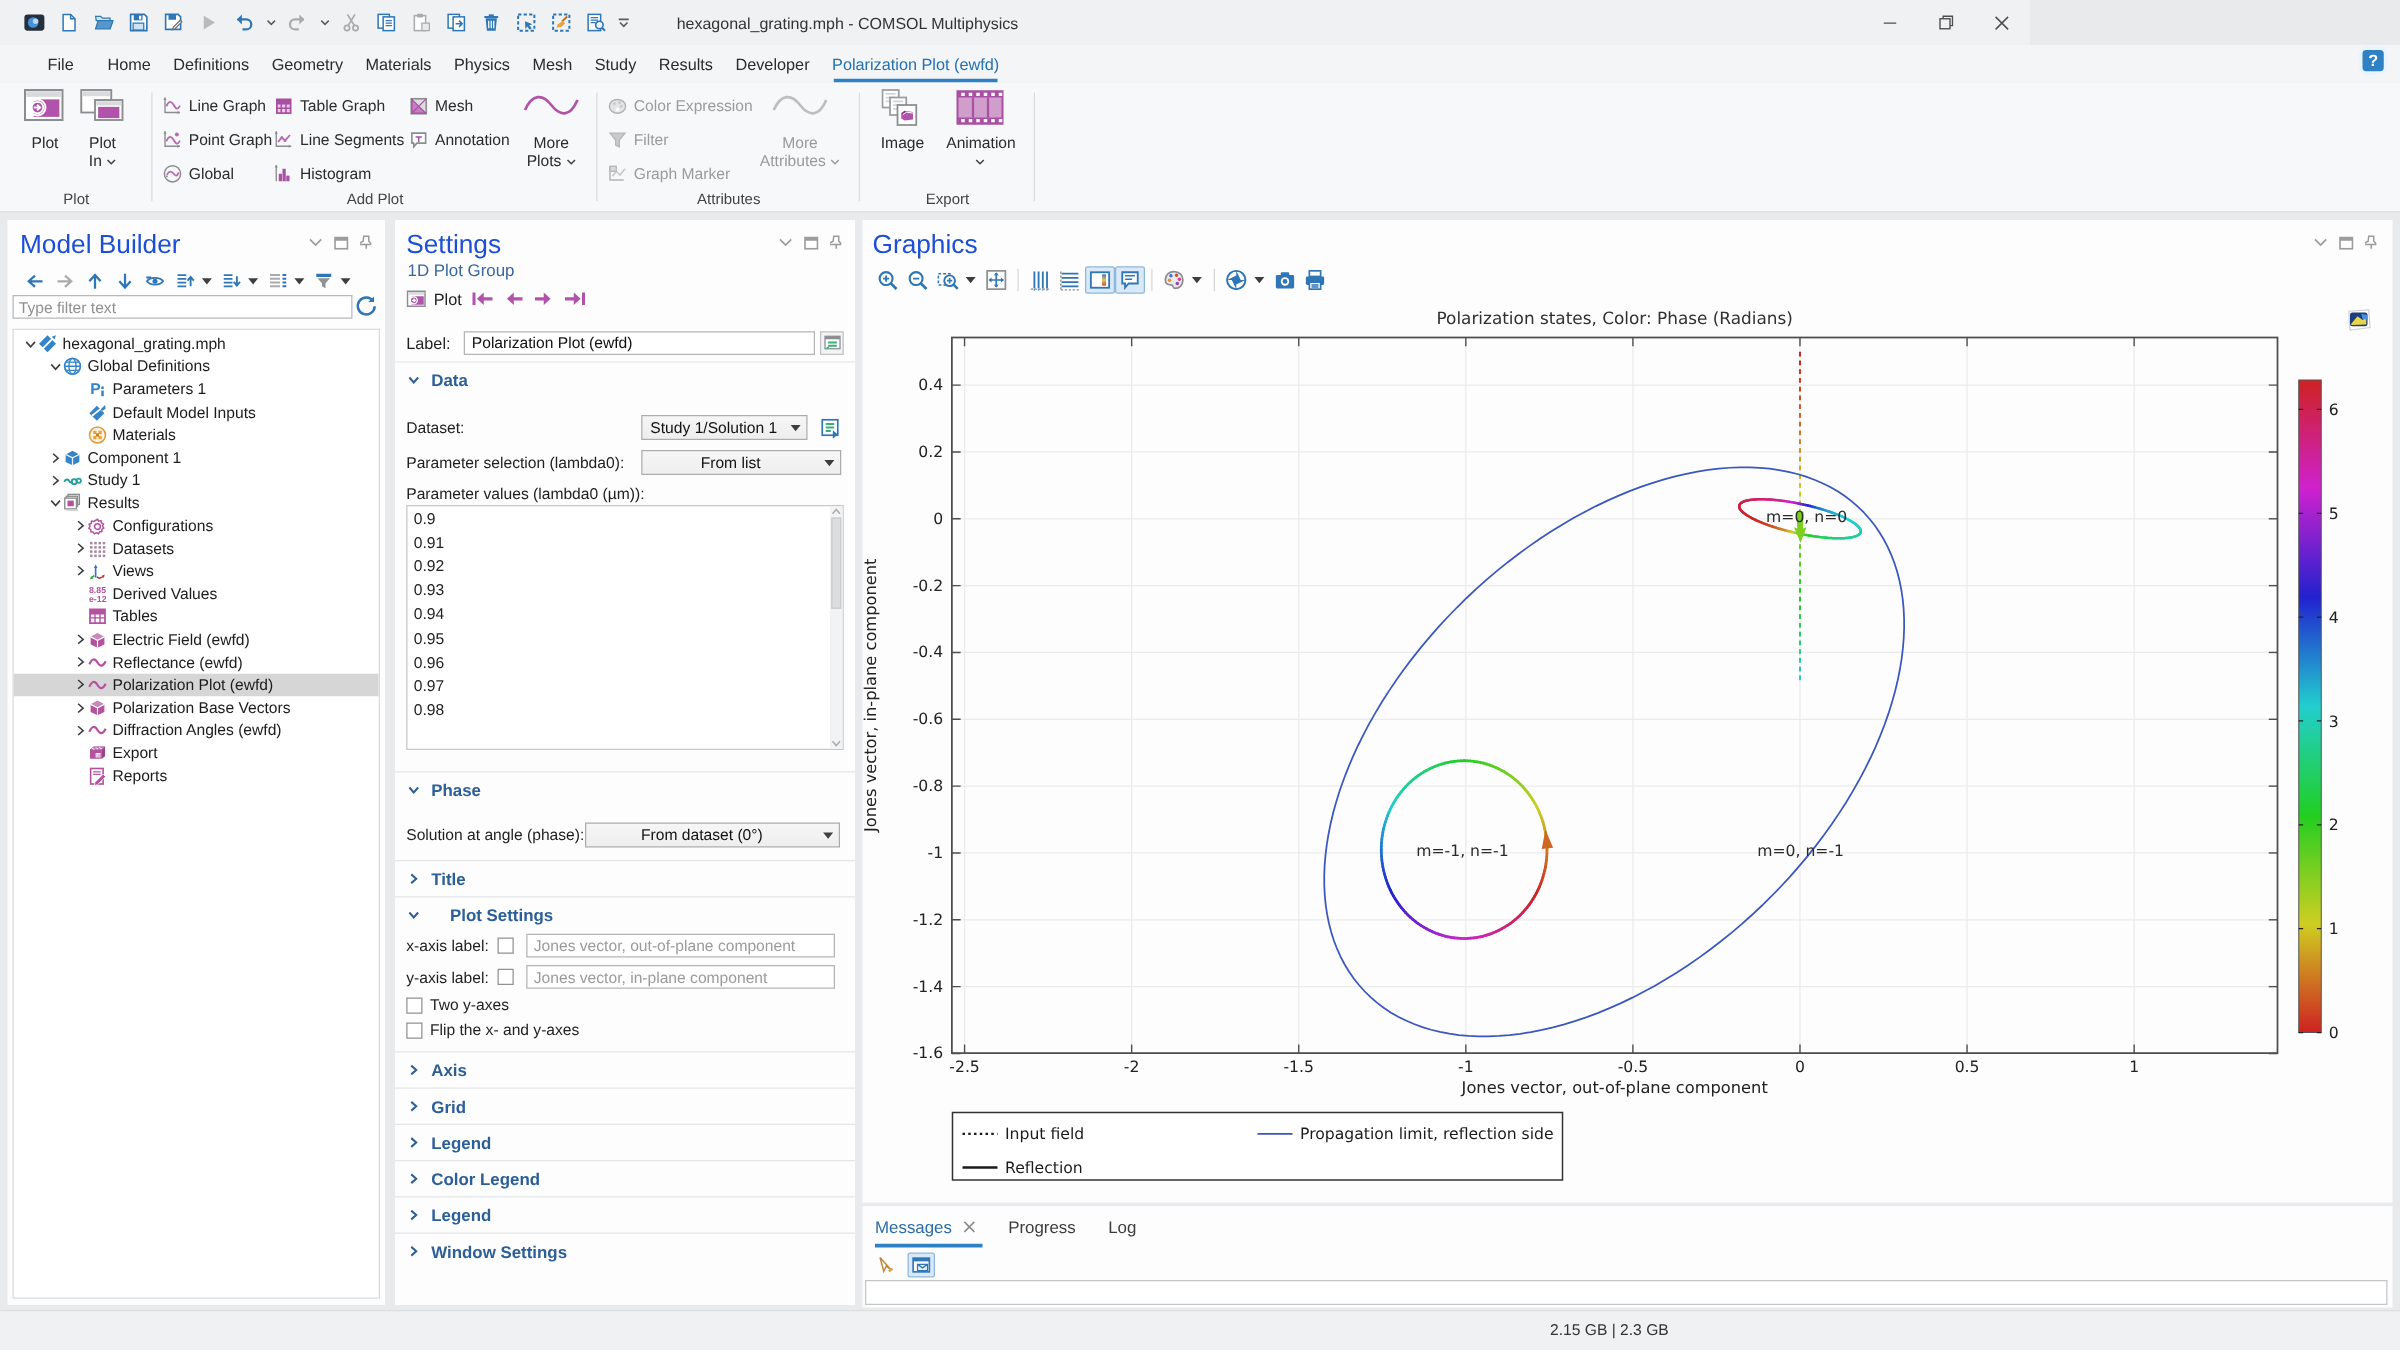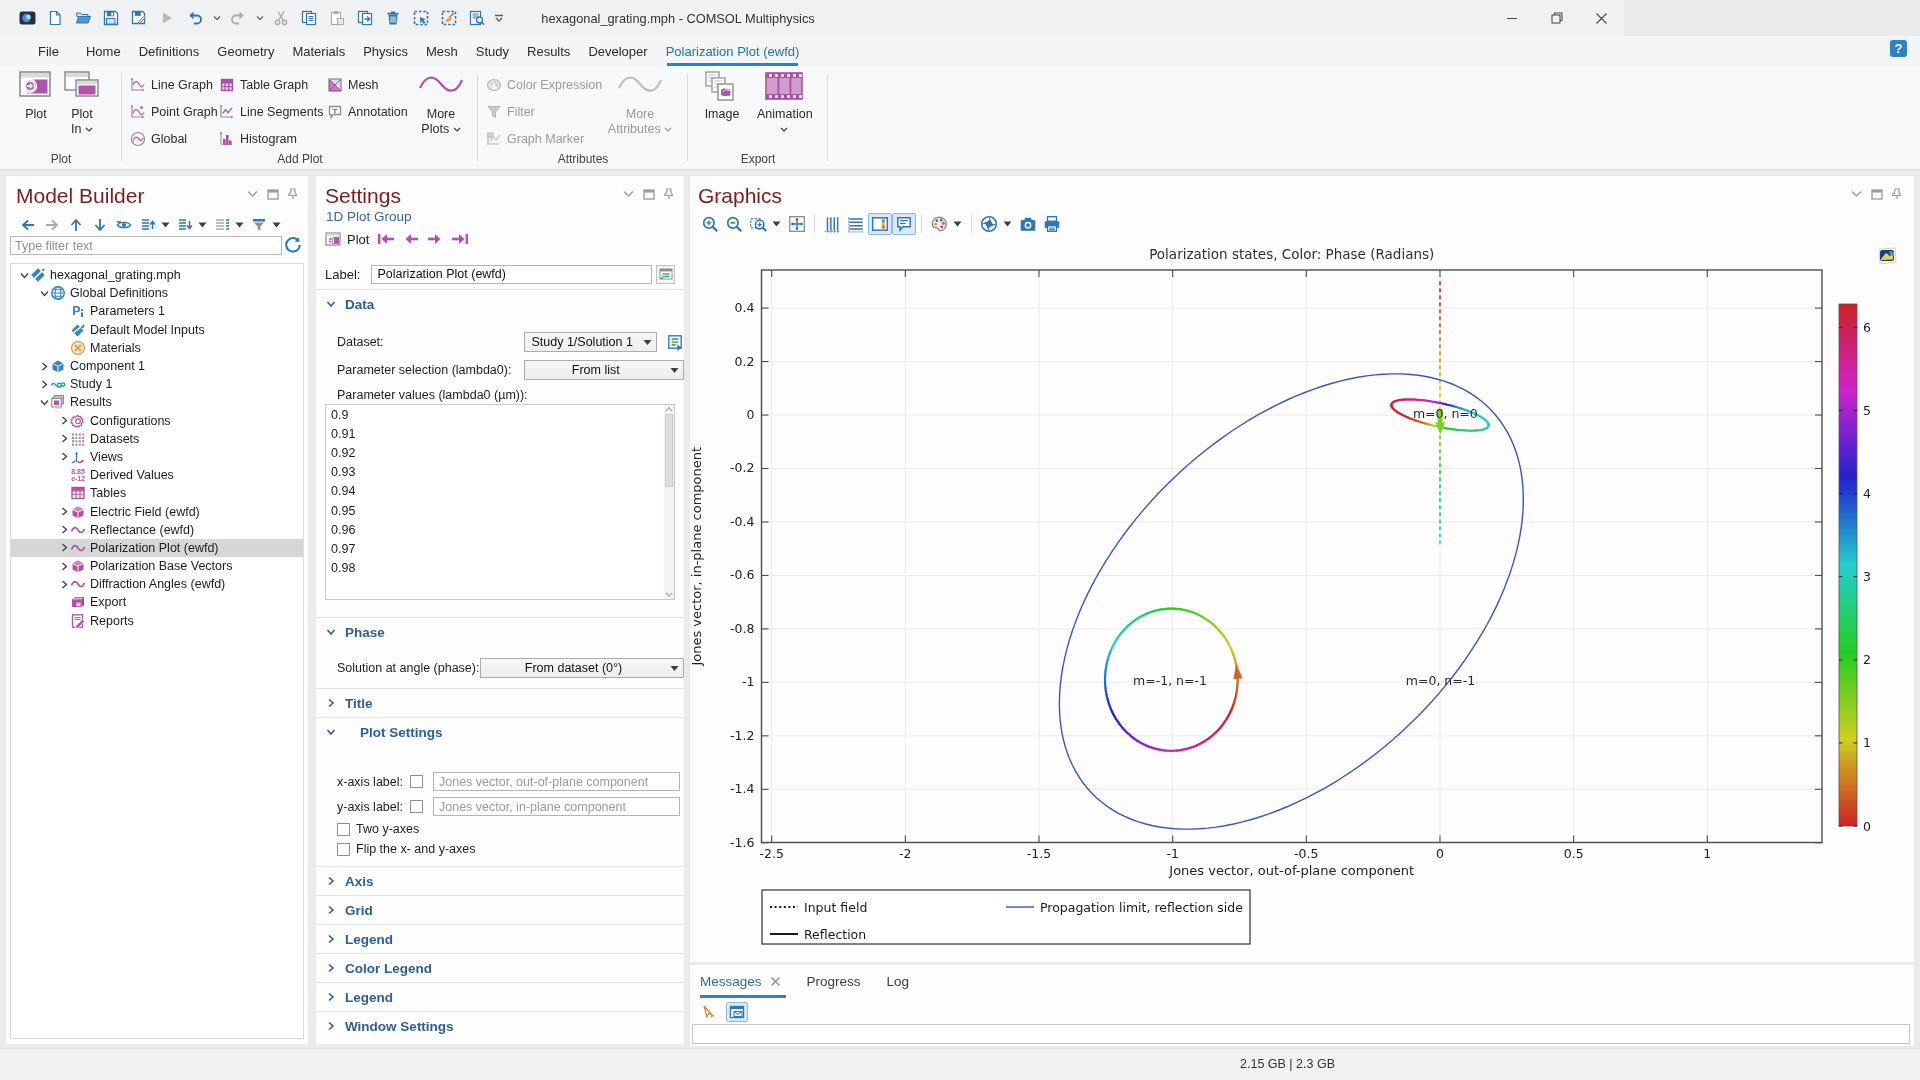--- a/index.html
+++ b/index.html
@@ -32,21 +32,21 @@
 .rgroup .gsep { position:absolute; right:0; top:8px; bottom:8px; width:1px; background:#dadcde; }
 .bigbtn { position:absolute; top:5px; width:58px; text-align:center; font-size:12.5px; color:#2b2b2b; line-height:15px; }
 .bigbtn .blabel { white-space:nowrap; }
 .bigbtn .bicon { height:36px; display:flex; align-items:flex-start; justify-content:center; }
 .bigbtn.disabled { color:#9a9a9a; }
 .smallbtn { position:absolute; height:22px; display:flex; align-items:center; gap:5px; font-size:12.5px; color:#2b2b2b; white-space:nowrap; }
 .smallbtn.disabled { color:#9b9b9b; }
 
 
 .panel { position:absolute; background:#fdfdfe; }
-.ptitle { font-size:21px; color:#7f1d1d; font-weight:400; }
+.ptitle { font-size:21px; color:#1d4ed8; font-weight:400; }
 .pchrome { position:absolute; display:flex; gap:9px; align-items:center; }
 
 #model-builder { left:6px; top:176px; width:302px; height:868px; }
 #mb-title { position:absolute; left:10px; top:8px; }
 #mb-toolbar { position:absolute; left:10px; top:38px; height:22px; display:flex; align-items:center; }
 #mb-filter { position:absolute; left:4px; top:60px; width:272px; height:19px; border:1px solid #b6b8ba; background:#fff; font-size:12.5px; color:#909090; padding:0 4px; display:flex; align-items:center; }
 #mb-refresh { position:absolute; right:6px; top:60px; }
 #mb-tree { position:absolute; left:4px; top:87px; right:4px; bottom:5px; border:1px solid #d9dadc; background:#fff; overflow:hidden; padding-top:2px; }
 .trow { height:18.2px; display:flex; align-items:center; font-size:12.5px; color:#1c1c1c; white-space:nowrap; }
 .trow.selected { background:#d6d6d6; }
@@ -58,21 +58,21 @@
 #st-sub { position:absolute; left:10px; top:33px; font-size:13.5px; color:#38679e; }
 #st-plotbar { position:absolute; left:9px; top:53px; height:20px; display:flex; align-items:center; gap:8px; font-size:13px; }
 #st-label-row { position:absolute; left:9px; top:88px; width:352px; height:20px; display:flex; align-items:center; }
 #st-label-field { margin-left:11px; width:281px; height:19px; border:1px solid #b2b4b6; background:#fff; padding:0 5px; font-size:12.5px; color:#111; display:flex; align-items:center; }
 #st-label-btn { margin-left:4px; width:19px; height:19px; border:1px solid #c0c2c4; background:#f3f4f5; display:flex; align-items:center; justify-content:center; }
 #st-body { position:absolute; left:0; top:113px; right:0; bottom:0; overflow:hidden; }
 .sect { border-top:1px solid #e4e5e7; }
 .sect-head { height:28px; display:flex; align-items:center; padding-left:10px; gap:9px; }
 .sect-head.open { margin-bottom:14px; }
 .sect-head .sh-label { color:#2c5f97; font-size:13.5px; font-weight:700; }
-.sfield-row { display:flex; align-items:center; padding-left:21px; margin-bottom:8px; font-size:12.5px; }
+.sfield-row { display:flex; align-items:center; padding-left:9px; margin-bottom:8px; font-size:12.5px; }
 .sfield-row.tight { margin-bottom:6px; }
 .combo { height:20px; border:1px solid #abacae; background:linear-gradient(#f6f6f6,#eeeeef); display:flex; align-items:center; position:relative; font-size:12.5px; color:#111; }
 .combo .cv { flex:1; text-align:center; }
 .combo .carr { width:17px; display:flex; justify-content:center; }
 .tfield { height:19px; border:1px solid #b2b4b6; background:#fff; font-size:12.5px; display:flex; align-items:center; padding:0 5px; }
 .tfield.ghost { color:#9b9b9b; }
 .cbx { width:13px; height:13px; border:1px solid #8f9193; background:#fff; flex:none; }
 #st-list { margin:2px 9px 17px 9px; height:196px; border:1px solid #c6c7c9; background:#fff; position:relative; font-size:12.5px; }
 #st-list .lrow { height:19.2px; display:flex; align-items:center; padding-left:5px; }
 #st-scroll { position:absolute; right:0; top:0; width:10px; bottom:0; background:#f2f3f4; }
@@ -1046,21 +1046,21 @@
   </div>
       <div class="sect">
         <div class="sect-head">
           <svg width="10" height="10" viewBox="0 0 10 10">
             <path d="M3 1.5l4 3.5-4 3.5" fill="none" stroke="#2c5f97" stroke-width="1.6"></path>
           </svg>
           <span class="sh-label">Title</span>
         </div>
       </div>
       <div class="sect">
-    <div class="sect-head open" style="margin-bottom:26px;gap:24px;">
+    <div class="sect-head open" style="margin-bottom:1px;gap:24px;">
           <svg width="10" height="10" viewBox="0 0 10 10">
             <path d="M1.5 3l3.5 4 3.5-4" fill="none" stroke="#2c5f97" stroke-width="1.6"></path>
           </svg>
           <span class="sh-label">Plot Settings</span>
         </div>
     <div class="sfield-row tight">
           <span style="width:73px;">x-axis label:</span>
           <span class="cbx"></span>
       <div class="tfield ghost" style="width:247px;margin-left:10px;">Jones vector, out-of-plane component</div>
         </div>

